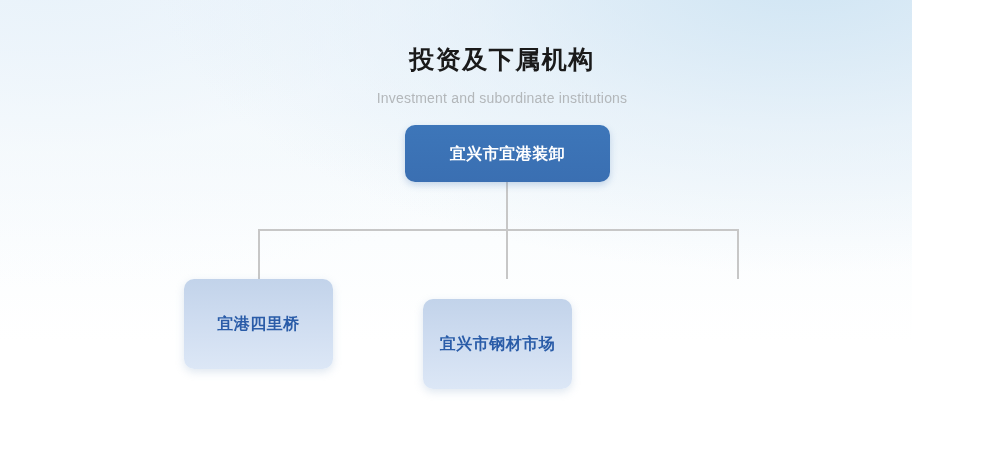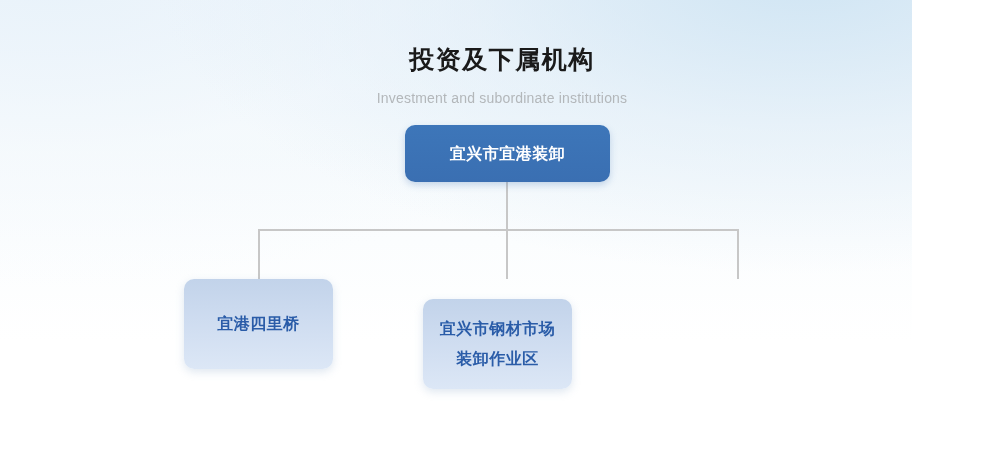--- a/index.html
+++ b/index.html
@@ -131,17 +131,16 @@
   <div id="node-root" class="node">
     <span class="line">宜兴市宜港装卸</span>
   </div>
 
   <div id="node-child-0" class="node node-child">
     <span class="line">宜港四里桥</span>
   </div>
 
   <div id="node-child-1" class="node node-child">
     <span class="line">宜兴市钢材市场</span>
-    <span class="line">装卸作业区</span>
   </div>
 
 
 </div>
 
 </body></html>

